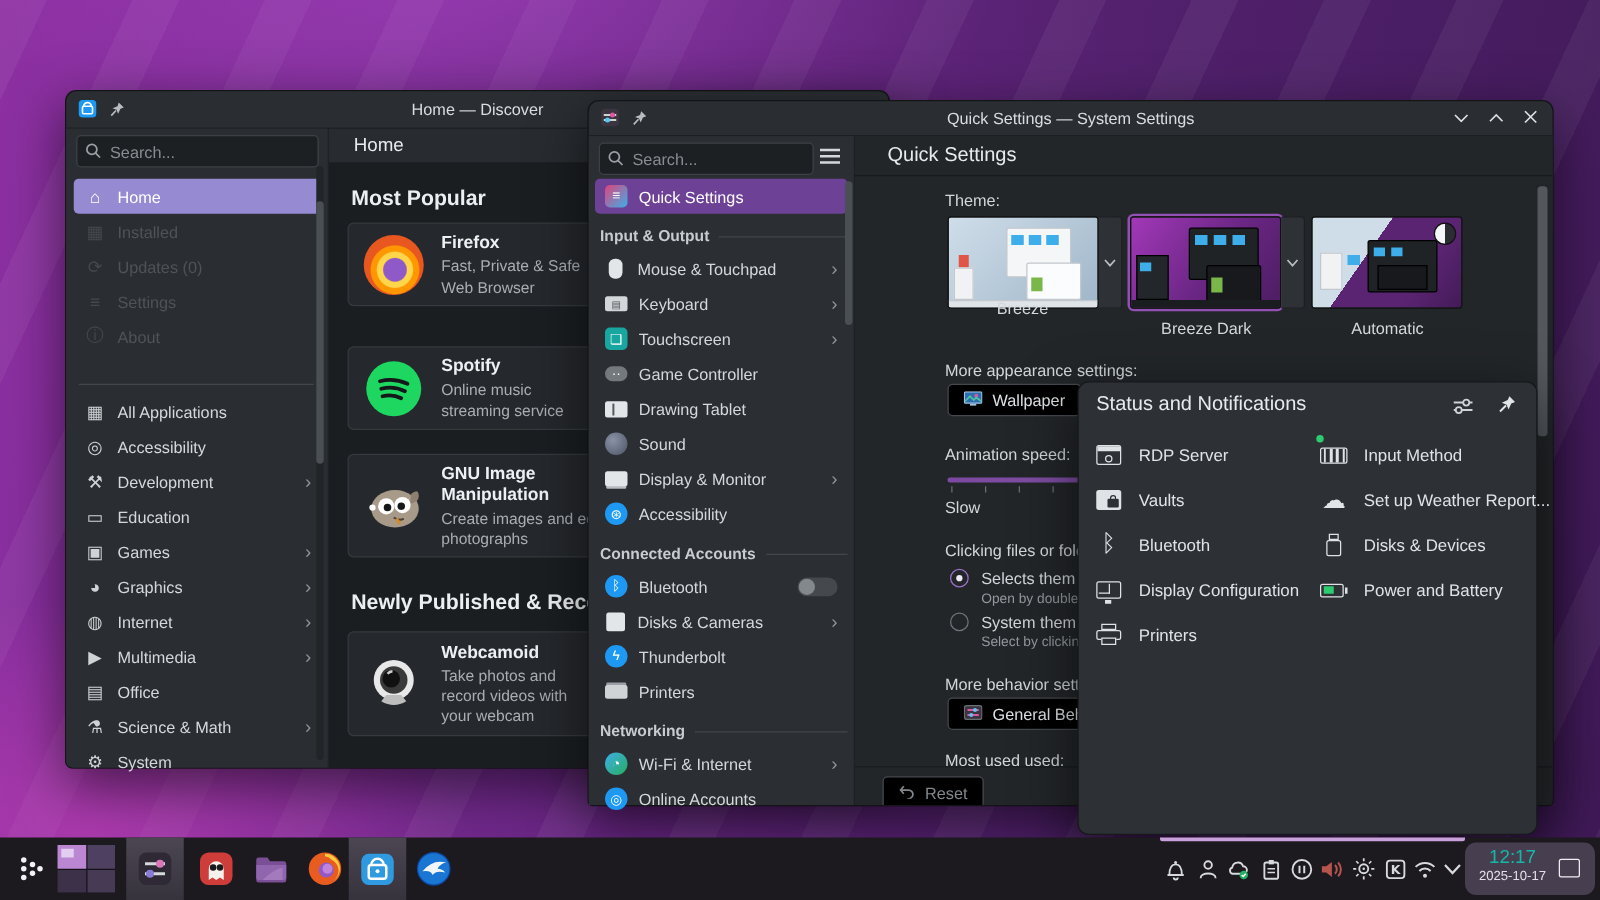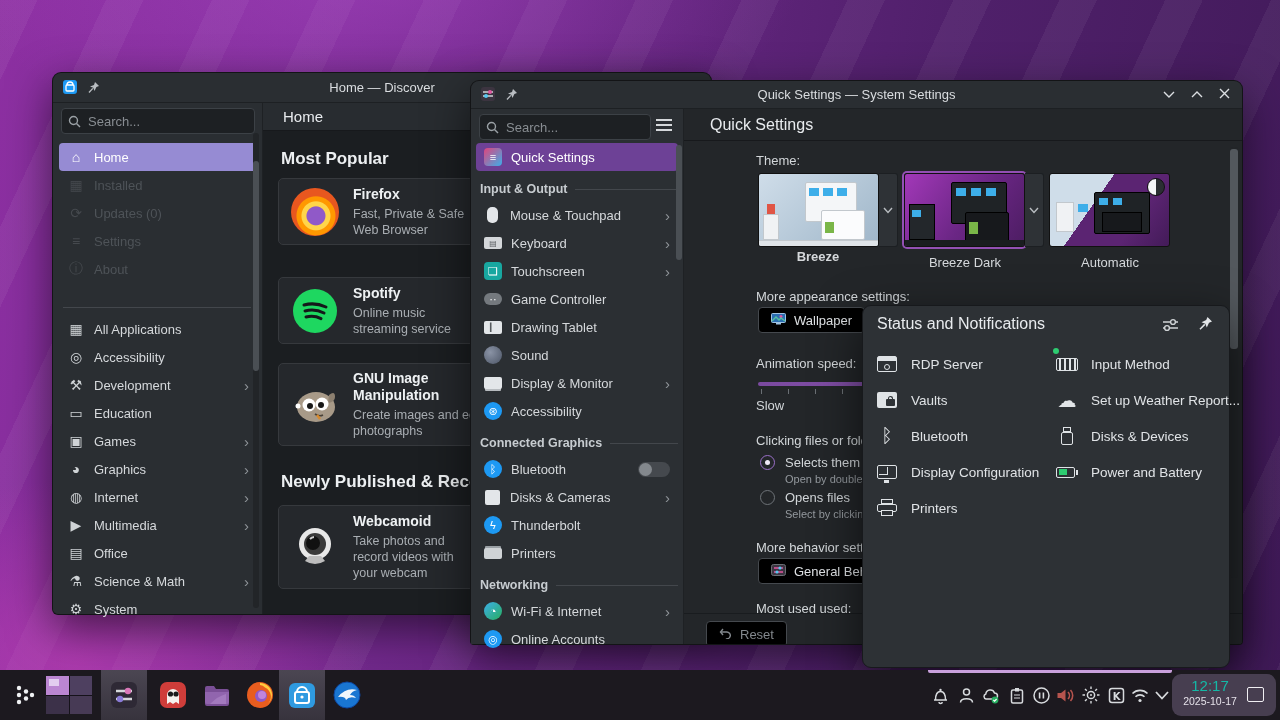--- a/index.html
+++ b/index.html
@@ -338,21 +338,21 @@
           </div>
         <div class="srow">
             <span class="sic" style="background:#e3e6e9;height:12px;border-radius:2px;box-shadow:0 3px 0 -1px #b7bbbf;"></span>
             <span>Display &amp; Monitor</span>
             <span class="chev">›</span>
           </div>
         <div class="srow">
             <span class="sic circ" style="background:#1d99f3;">⊛</span>
             <span>Accessibility</span>
           </div>
-        <div class="sect">Connected Graphics</div>
+        <div class="sect">Connected Accounts</div>
         <div class="srow">
             <span class="sic circ" style="background:#1d99f3;">ᛒ</span>
             <span>Bluetooth</span>
           <span style="margin-left:auto;width:32px;height:15px;border-radius:8px;background:#45494e;position:relative;">
               <span style="position:absolute;left:1px;top:1px;width:13px;height:13px;border-radius:50%;background:#83888d;"></span>
             </span>
         </div>
         <div class="srow">
             <span class="sic" style="background:#e3e6e9;width:15px;height:15px;margin:0 1px;border-radius:2px;"></span>
             <span>Disks &amp; Cameras</span>
@@ -424,21 +424,21 @@
       <div class="thumb" style="left:365px;top:64px;background:linear-gradient(125deg,#cfdde9 0 38%,#5b2472 38% 70%,#431b58);">
         <div style="position:absolute;left:6px;top:28px;width:18px;height:30px;background:#f0f2f4;border:1px solid #c2c8cd;"></div>
         <div style="position:absolute;left:28px;top:30px;width:10px;height:8px;background:#3daee9;"></div>
         <div style="position:absolute;left:44px;top:18px;width:56px;height:42px;background:#1f2326;border:1px solid #000;border-radius:2px;"></div>
         <div style="position:absolute;left:49px;top:24px;width:9px;height:7px;background:#3daee9;"></div>
         <div style="position:absolute;left:63px;top:24px;width:9px;height:7px;background:#3daee9;"></div>
         <div style="position:absolute;left:52px;top:38px;width:40px;height:20px;background:#17191c;border:1px solid #000;"></div>
         <div style="position:absolute;right:4px;top:4px;width:18px;height:18px;border-radius:50%;background:linear-gradient(90deg,#f4f6f8 50%,#2a2e32 50%);border:1px solid #111;"></div>
       </div>
 
-      <div class="thumblbl" style="left:64px;top:140px;font-weight:bold;">Breeze</div>
+      <div class="thumblbl" style="left:64px;top:130px;">Breeze</div>
       <div class="thumblbl" style="left:211px;top:146px;">Breeze Dark</div>
       <div class="thumblbl" style="left:356px;top:146px;">Automatic</div>
 
       <span class="lbl" style="left:72px;top:180px;">More appearance settings:</span>
       <span class="btn" style="position:absolute;left:74px;top:198px;">
         <span><svg width="15" height="12">
               <rect x="0.5" y="0.5" width="14" height="9" rx="1" fill="#2a6db0" stroke="#9fc3e2"></rect>
               <circle cx="10" cy="3.5" r="1.5" fill="#e0559d"></circle>
               <path d="M1 8 l4 -4 3 3 2 -2 4 3" stroke="#54c0a0" stroke-width="1.4" fill="none"></path>
               <rect x="5" y="10" width="5" height="1.5" fill="#9fc3e2"></rect>
@@ -459,21 +459,21 @@
       <span class="lbl" style="left:72px;top:289px;">Slow</span>
 
       <span class="lbl" style="left:72px;top:324px;">Clicking files or folders:</span>
       <div style="position:absolute;left:76px;top:346px;display:flex;gap:10px;align-items:center;">
         <span class="radio on"></span>
         <span class="lbl" style="position:static;">Selects them</span>
       </div>
       <div class="sub" style="position:absolute;left:101px;top:364px;white-space:nowrap;">Open by double-clicking instead</div>
       <div style="position:absolute;left:76px;top:381px;display:flex;gap:10px;align-items:center;">
         <span class="radio"></span>
-        <span class="lbl" style="position:static;">Opens files</span>
+        <span class="lbl" style="position:static;">System them</span>
       </div>
       <div class="sub" style="position:absolute;left:101px;top:399px;white-space:nowrap;">Select by clicking on item</div>
 
       <span class="lbl" style="left:72px;top:431px;">More behavior settings:</span>
       <span class="btn" style="position:absolute;left:74px;top:449px;">
         <span><svg width="15" height="12">
               <rect x="0.5" y="0.5" width="14" height="11" rx="2" fill="#3c3440" stroke="#6a6f74"></rect>
               <path d="M3 4 h9 M3 8 h9" stroke="#e055a0" stroke-width="1.5"></path>
               <circle cx="9" cy="4" r="1.6" fill="#57c7f0"></circle>
               <circle cx="6" cy="8" r="1.6" fill="#57c7f0"></circle>

